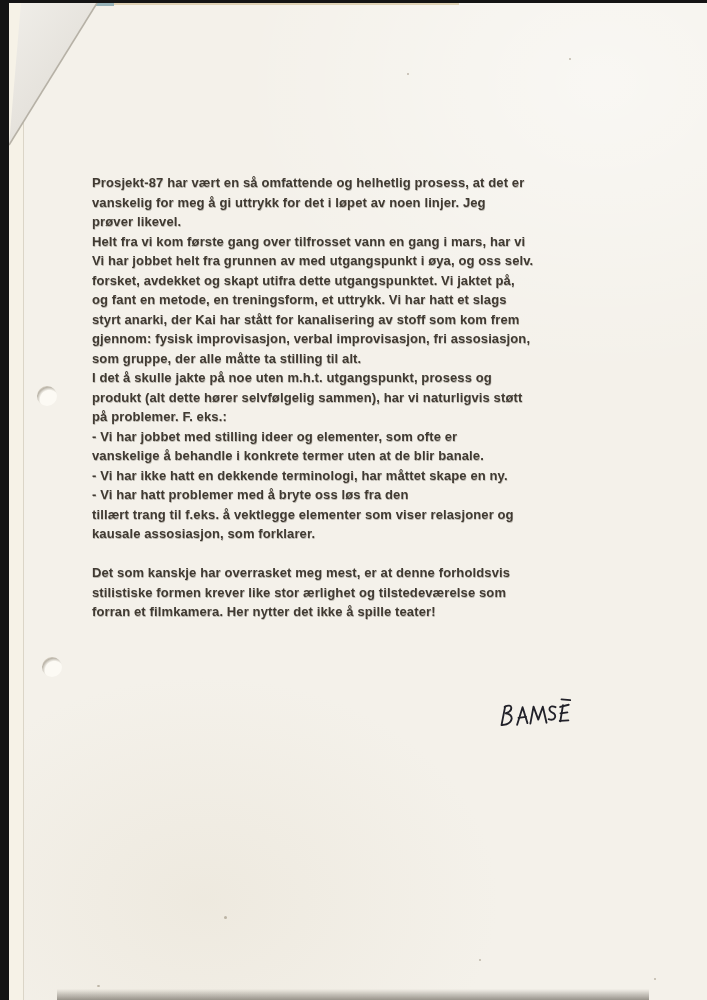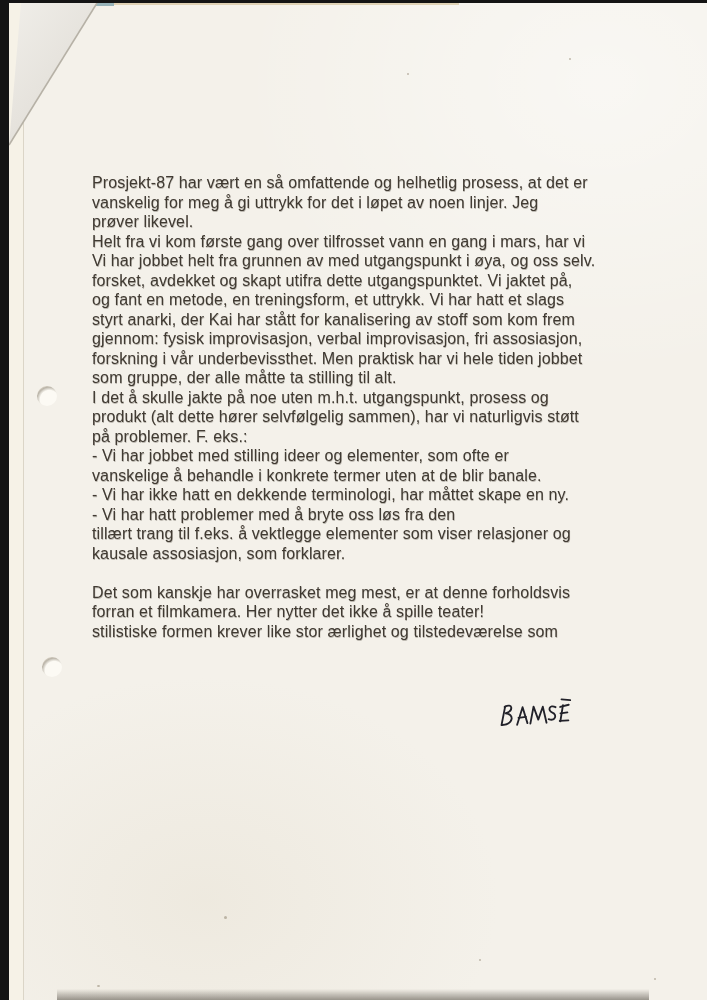--- a/index.html
+++ b/index.html
@@ -42,22 +42,22 @@
     border-radius: 50%;
     background: radial-gradient(circle at 62% 68%, #fcfaf4 0 50%, rgba(138,130,114,0.55) 68%, rgba(225,218,204,0.9) 80%, rgba(244,241,234,0) 92%);
   }
   .hole-1 { left: 28px; top: 383px; }   
   .hole-2 { left: 33px; top: 654px; }
   .text-block {
     position: absolute;
     left: 83px; top: 170px;
     width: 580px;
     color: #403a32;
-    font-size: 16px;
-    font-weight: 400;
+    font-size: 13px;
+    font-weight: 700;
     letter-spacing: 0.12px;
     text-shadow: 0.4px 0.5px 0 rgba(62,56,48,0.30);
   }
   .line {
     height: 19.5px;
     line-height: 19.5px;
     white-space: pre;
   }
   .signature {
     position: absolute;
@@ -104,35 +104,34 @@
   <div class="text-block">
     <div class="line">Prosjekt-87 har vært en så omfattende og helhetlig prosess, at det er</div>
     <div class="line">vanskelig for meg å gi uttrykk for det i løpet av noen linjer. Jeg</div>
     <div class="line">prøver likevel.</div>
     <div class="line">Helt fra vi kom første gang over tilfrosset vann en gang i mars, har vi</div>
     <div class="line">Vi har jobbet helt fra grunnen av med utgangspunkt i øya, og oss selv.</div>
     <div class="line">forsket, avdekket og skapt utifra dette utgangspunktet. Vi jaktet på,</div>
     <div class="line">og fant en metode, en treningsform, et uttrykk. Vi har hatt et slags</div>
     <div class="line">styrt anarki, der Kai har stått for kanalisering av stoff som kom frem</div>
     <div class="line">gjennom: fysisk improvisasjon, verbal improvisasjon, fri assosiasjon,</div>
-    <div class="line">forskning i vår underbevissthet. Men praktisk har vi hele tiden jobbet</div>
     <div class="line">som gruppe, der alle måtte ta stilling til alt.</div>
     <div class="line">I det å skulle jakte på noe uten m.h.t. utgangspunkt, prosess og</div>
     <div class="line">produkt (alt dette hører selvfølgelig sammen), har vi naturligvis støtt</div>
     <div class="line">på problemer. F. eks.:</div>
     <div class="line">- Vi har jobbet med stilling ideer og elementer, som ofte er</div>
     <div class="line">vanskelige å behandle i konkrete termer uten at de blir banale.</div>
     <div class="line">- Vi har ikke hatt en dekkende terminologi, har måttet skape en ny.</div>
     <div class="line">- Vi har hatt problemer med å bryte oss løs fra den</div>
     <div class="line">tillært trang til f.eks. å vektlegge elementer som viser relasjoner og</div>
     <div class="line">kausale assosiasjon, som forklarer.</div>
     <div class="line"></div>
     <div class="line">Det som kanskje har overrasket meg mest, er at denne forholdsvis</div>
+    <div class="line">stilistiske formen krever like stor ærlighet og tilstedeværelse som</div>
     <div class="line">forran et filmkamera. Her nytter det ikke å spille teater!</div>
-    <div class="line">stilistiske formen krever like stor ærlighet og tilstedeværelse som</div>
   </div>
 
   <svg class="signature" width="78" height="32" viewBox="0 0 135 52" fill="none" stroke="#22222a" stroke-width="3.2" stroke-linecap="round" stroke-linejoin="round" aria-label="BAMSE">
 
     <path d="M12,44 L20,12"></path>
     <path d="M19,13 C33,6 35,20 20,24 C35,26 34,43 13,44"></path>
 
     <path d="M39,45 L50,15 L57,43"></path>
     <path d="M42,33 L55,32"></path>
 

